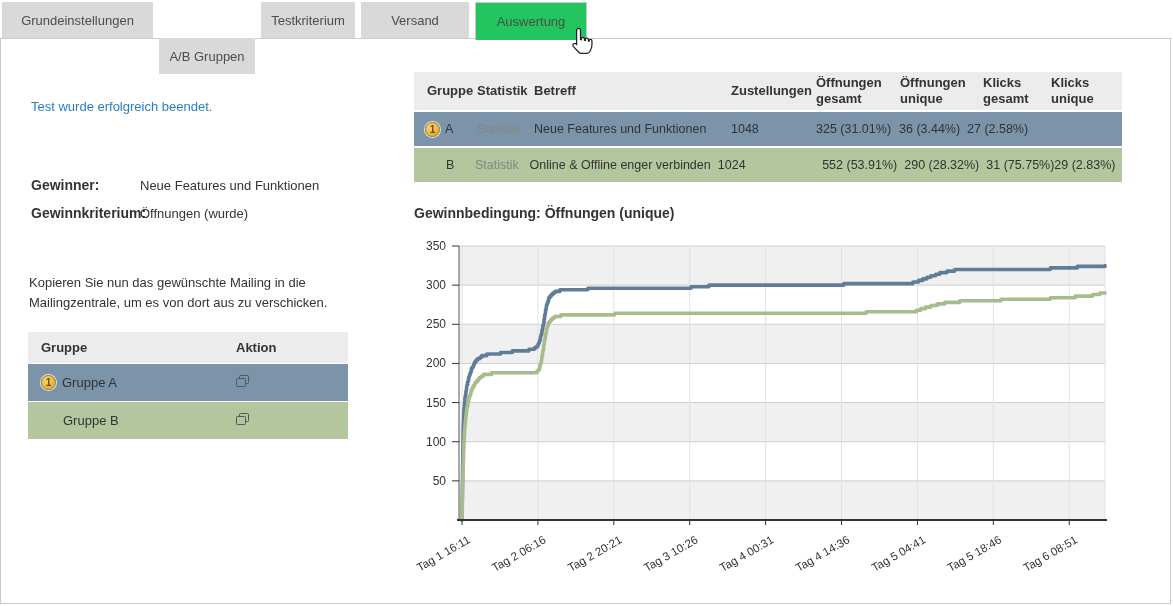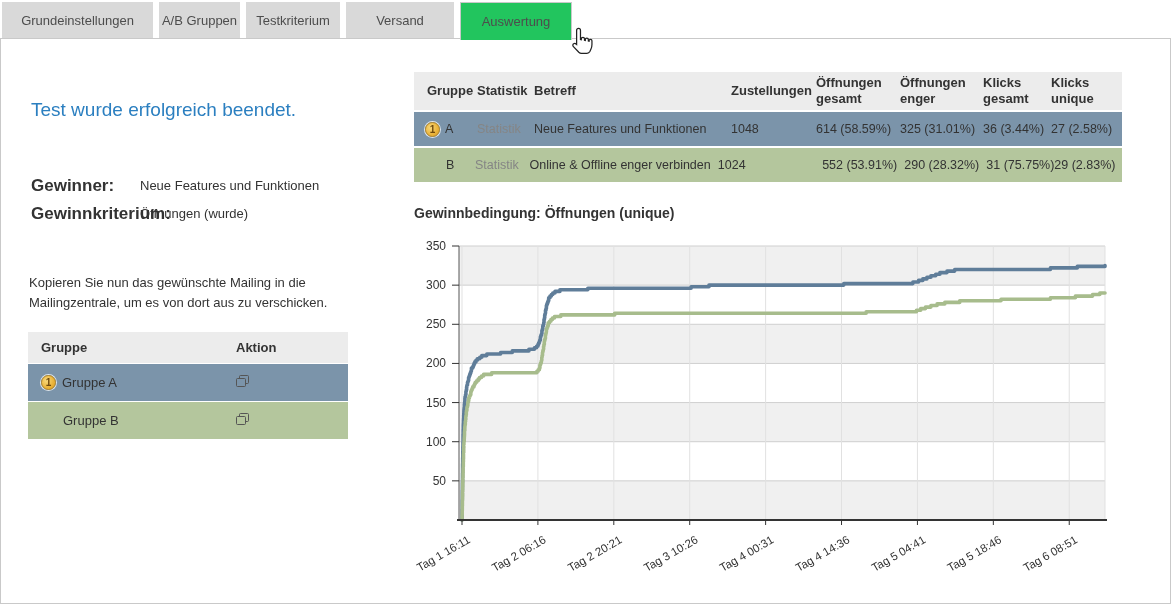--- a/index.html
+++ b/index.html
@@ -2,24 +2,24 @@
 <html><head>
 <meta charset="utf-8">
 <style>
   html,body{margin:0;padding:0;}
   .page{position:relative;width:1173px;height:606px;background:#fff;font-family:"Liberation Sans","DejaVu Sans",sans-serif;color:#333;overflow:hidden;padding-left:44px;}
   .tabbar{position:absolute;left:2px;top:2px;height:37px;display:flex;gap:6px;z-index:2;}
   .tab{background:#d9d9d9;color:#4d4d4d;font-size:13px;display:flex;align-items:center;justify-content:center;height:36px;box-sizing:border-box;cursor:pointer;}
   .tab.active{background:#22c55e;border:1px solid #c9c9c9;border-bottom:none;height:38px;z-index:3;}
   .content{position:absolute;left:0;top:38px;width:1171px;height:566px;border:1px solid #c9c9c9;background:#fff;box-sizing:border-box;}
   .cursor{position:absolute;left:570px;top:27px;z-index:5;}
-  .heading{position:absolute;left:30px;top:60px;font-size:19px;}
+  .heading{position:absolute;left:30px;top:60px;font-size:13px;}
   .info{position:absolute;left:30px;top:137px;width:330px;font-size:13px;}
   .info-row{display:flex;margin-bottom:9px;}
-  .info-label{width:109px;font-weight:bold;flex:none;line-height:19px;font-size:17px;}
+  .info-label{width:109px;font-weight:bold;flex:none;line-height:19px;font-size:14px;}
   .info-value{flex:1;line-height:19px;}
   .note{position:absolute;left:28px;top:234px;width:322px;font-size:13px;line-height:20px;}
   .gtable{position:absolute;left:27px;top:293px;width:320px;font-size:13px;}
   .gt-header{background:#ececec;font-weight:bold;height:31px;display:flex;align-items:center;}
   .gt-row{height:37px;display:flex;align-items:center;margin-top:1px;}
   .gt-c1{width:198px;padding-left:13px;box-sizing:border-box;display:flex;align-items:center;}
   .gt-c2{width:122px;padding-left:10px;box-sizing:border-box;}
   .badge{width:15px;height:15px;border-radius:50%;background:radial-gradient(circle at 35% 35%, #f8d97c, #eab339 60%, #d99d26);border:1px solid #b98a28;color:#6f4a0e;font-size:10px;font-weight:bold;display:flex;align-items:center;justify-content:center;box-shadow:0 0 0 1px rgba(255,255,255,0.75);box-sizing:border-box;flex:none;}
   .badge-space{width:16px;flex:none;}
   .gt-label{margin-left:6px;}
@@ -31,21 +31,21 @@
   .stat-link{color:#858585;}
   .chart-title{position:absolute;left:413px;top:166px;font-size:14px;font-weight:bold;}
   .chart{position:absolute;left:400px;top:192px;}
 </style>
 </head>
 <body>
 
 <div class="page">
   <div class="tabbar">
       <div class="tab" style="width: 151px;">Grundeinstellungen</div>
-      <div class="tab" style="width: 81px;">A/B Gruppen</div>
+      <div class="tab" style="width: 96px; margin-top: 36px;">A/B Gruppen</div>
       <div class="tab" style="width: 94px;">Testkriterium</div>
       <div class="tab" style="width: 108px;">Versand</div>
       <div class="tab active" style="width: 112px;">Auswertung</div>
     </div>
   <svg class="cursor" width="24" height="29" viewBox="0 0 17 21">
     <path d="M6 1 C6.8 1 7.4 1.7 7.4 2.5 L7.4 9.1 L8 9.2 L8 8.7 C8 8 8.5 7.5 9.2 7.5 C9.8 7.5 10.3 8 10.3 8.7 L10.3 9.6 L10.9 9.7 L10.9 9.2 C10.9 8.6 11.4 8.1 12 8.1 C12.6 8.1 13.1 8.6 13.1 9.2 L13.1 10.2 L13.6 10.3 L13.6 10 C13.6 9.4 14.1 8.9 14.7 8.9 C15.3 8.9 15.7 9.4 15.7 10 L15.7 12.7 C15.7 13.9 15.5 15 15 16 L14.2 17.8 C13.8 18.6 13 19.1 12.1 19.1 L8.1 19.1 C7.4 19.1 6.7 18.8 6.2 18.3 L2.3 14.2 C1.7 13.6 1.7 12.7 2.4 12.2 C2.9 11.8 3.7 11.8 4.2 12.3 L4.6 12.6 L4.6 2.5 C4.6 1.7 5.2 1 6 1 Z" fill="#ffffff" stroke="#222222" stroke-width="0.9"></path>
   </svg>
   <div class="content">
     <div class="heading" style="color:#2b7fc0;">Test wurde erfolgreich beendet.</div>
     <div class="info">
@@ -87,34 +87,33 @@
           </div>
         </div>
     </div>
     <div class="rtable">
       <div class="rt-header" id="rt-header">
           <div class="rt-hcell" style="width: 56px; padding-left: 13px;">Gruppe</div>
           <div class="rt-hcell" style="width: 57px;">Statistik</div>
           <div class="rt-hcell" style="width: 197px;">Betreff</div>
           <div class="rt-hcell" style="width: 85px;">Zustellungen</div>
           <div class="rt-hcell" style="width: 84px;">Öffnungen gesamt</div>
-          <div class="rt-hcell" style="width: 83px;">Öffnungen enger</div>
+          <div class="rt-hcell" style="width: 83px;">Öffnungen unique</div>
           <div class="rt-hcell" style="width: 68px;">Klicks gesamt</div>
           <div class="rt-hcell" style="width: 78px;">Klicks unique</div>
         </div>
       <div id="rt-body">
           <div class="rt-row" style="background: rgb(123, 148, 170);">
             <div class="rt-cell" style="width: 56px; padding-left: 11px;">
               <span class="badge">1</span>
               <span style="margin-left: 5px;">A</span>
             </div>
             <div class="rt-cell stat-link" style="width: 57px;">Statistik</div>
             <div class="rt-cell" style="width: 197px;">Neue Features und Funktionen</div>
             <div class="rt-cell" style="width: 85px;">1048</div>
-            <div class="rt-cell" style="width: 84px;">614 (58.59%)</div>
             <div class="rt-cell" style="width: 83px;">325 (31.01%)</div>
             <div class="rt-cell" style="width: 68px;">36 (3.44%)</div>
             <div class="rt-cell" style="width: 78px;">27 (2.58%)</div>
           </div>
           <div class="rt-row" style="background: rgb(180, 198, 157);">
             <div class="rt-cell" style="width: 56px; padding-left: 11px;">
               <span class="badge-space"></span>
               <span style="margin-left: 5px;">B</span>
             </div>
             <div class="rt-cell stat-link" style="width: 57px;">Statistik</div>

